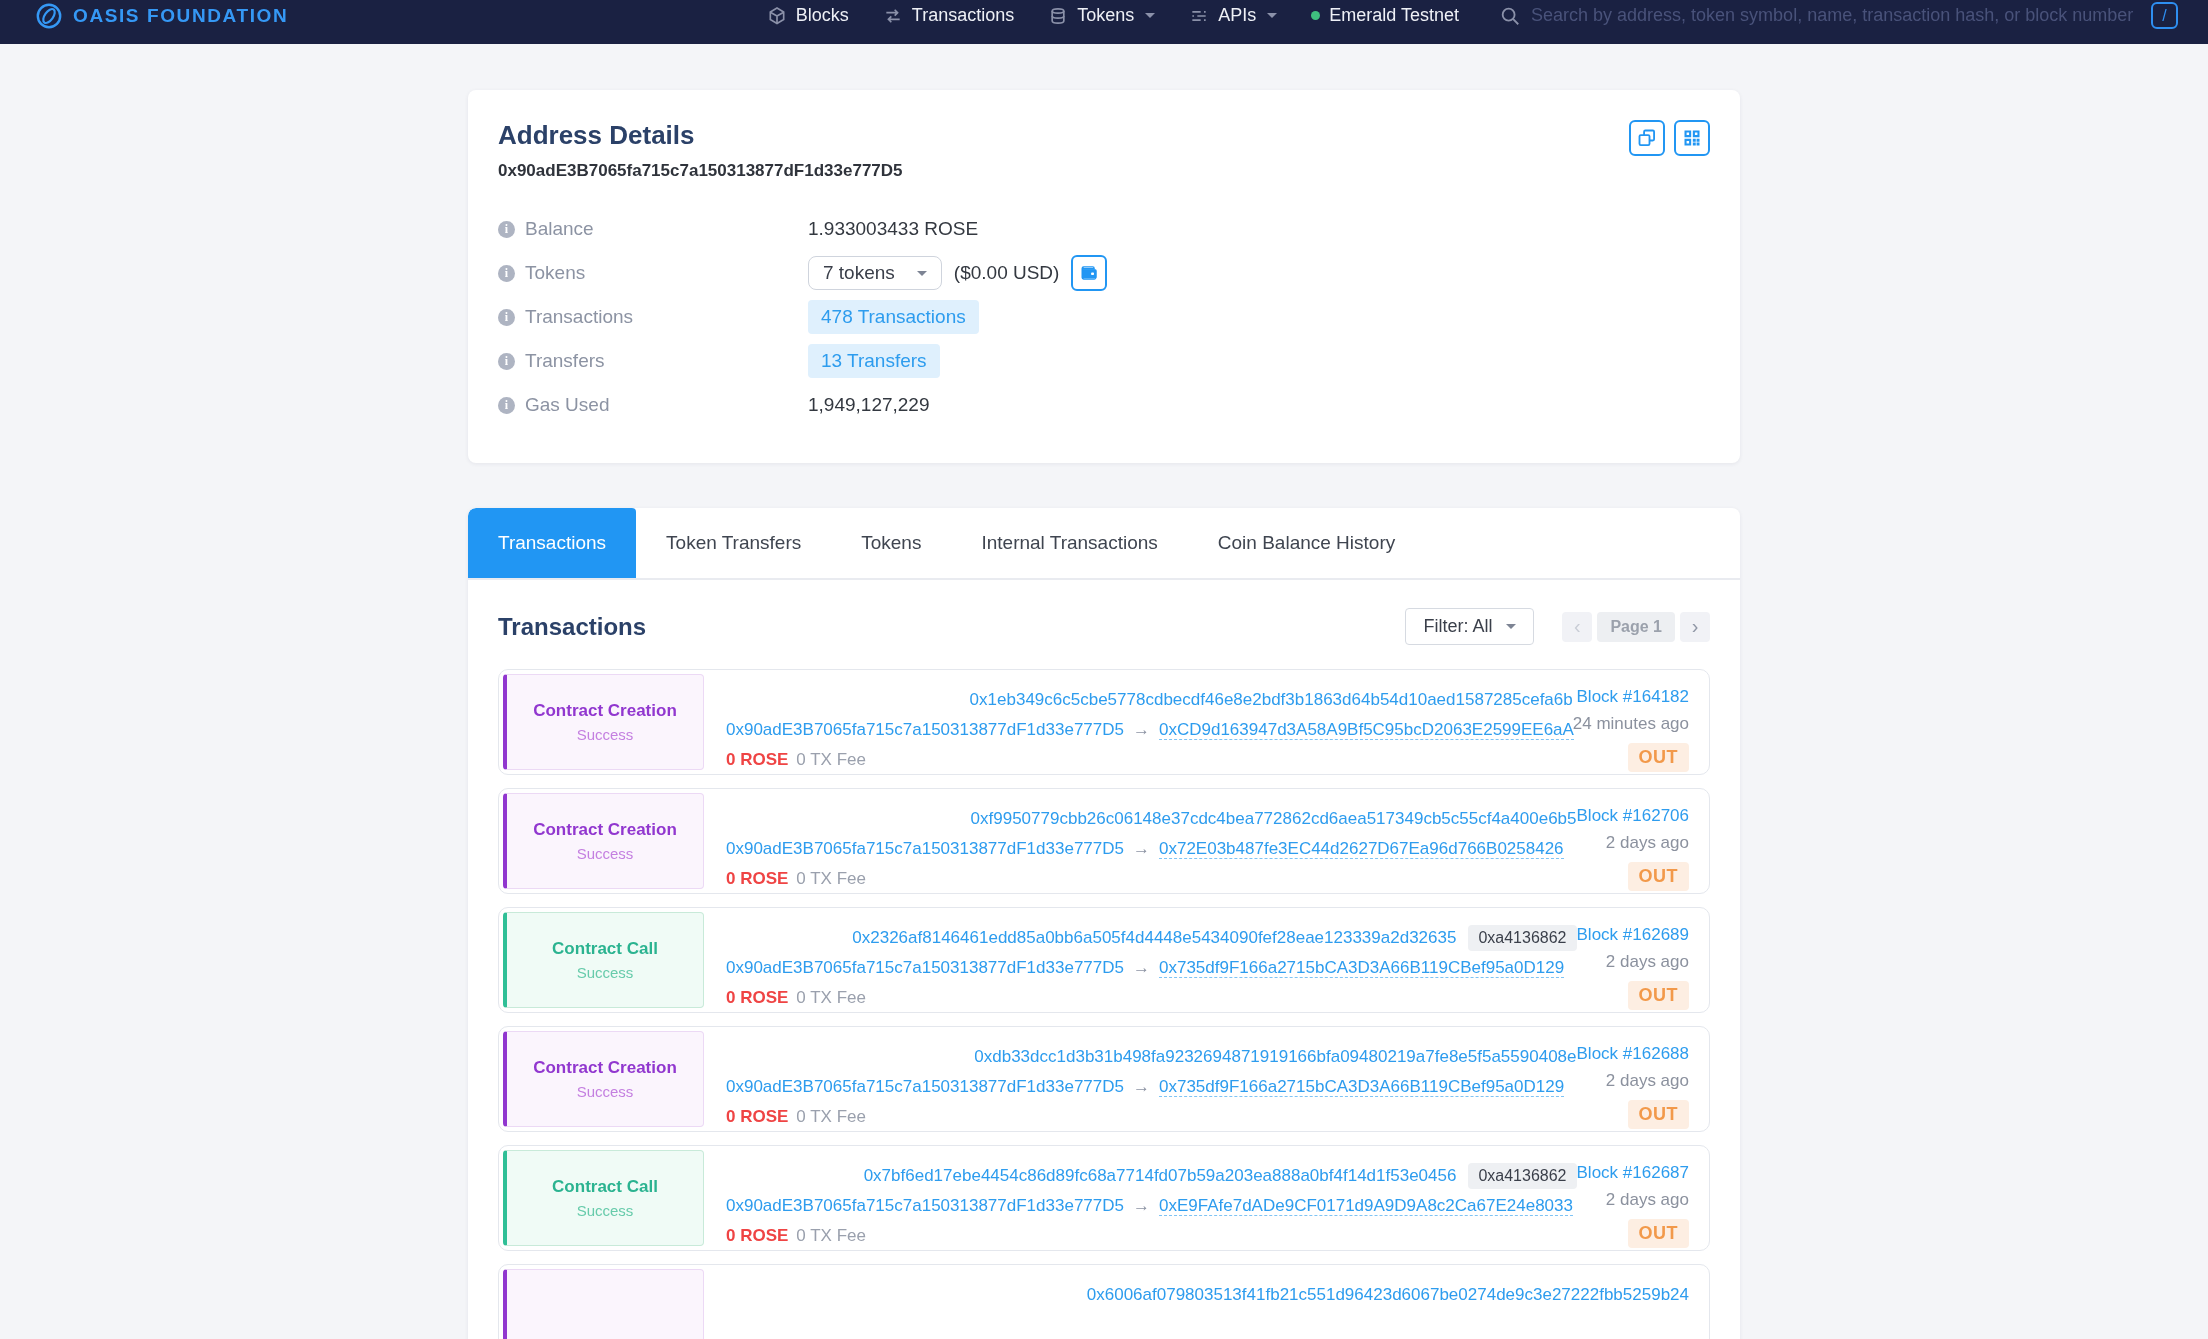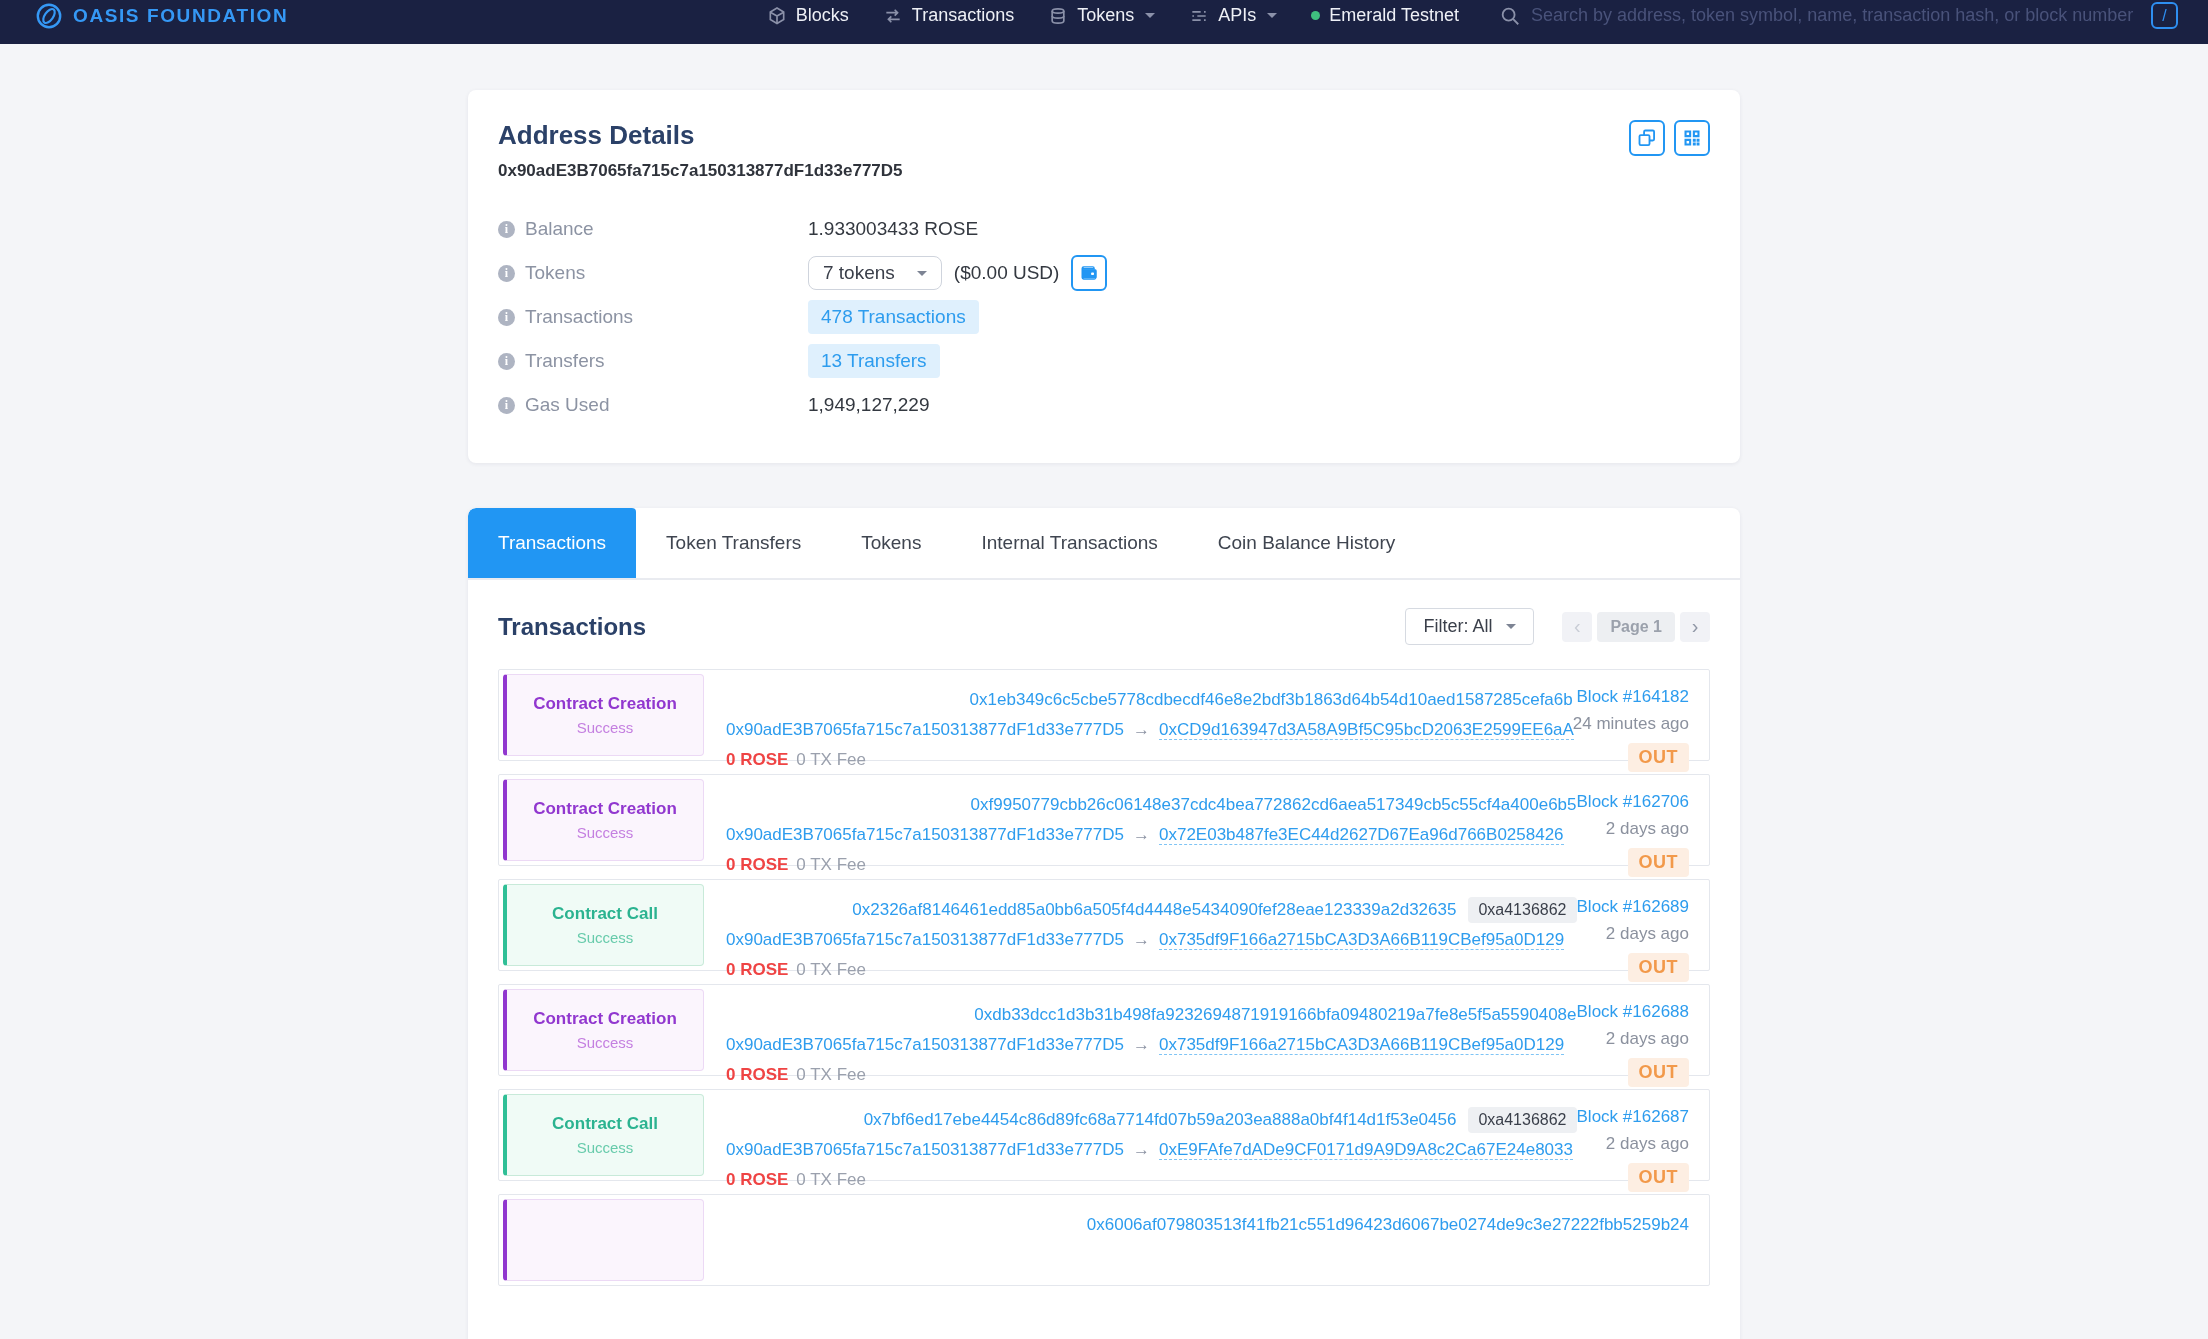--- a/index.html
+++ b/index.html
@@ -57,21 +57,21 @@
   .filter-btn { display:flex; align-items:center; gap:12px; border:1px solid #d6dae1; border-radius:4px; background:#fff; padding:7px 17px; font-size:18px; color:#3a3f4a; cursor:pointer; }
   .filter-btn .caret { border-top-color:#7d8494; }
   .pager { display:flex; align-items:center; gap:5px; }
   .page-btn { width:30px; height:30px; border-radius:4px; background:#f1f2f6; display:flex; align-items:center; justify-content:center; font-size:20px; cursor:pointer; border:none; font-family:"Liberation Sans",sans-serif; }
   .page-btn.prev { color:#c9cdd6; }
   .page-btn.next { color:#8f96a5; }
   .page-label { background:#edeff2; color:#9ba1ac; border-radius:4px; padding:6px 13px; font-size:16px; font-weight:700; }
 
   
   .tx-list { padding:0 30px 30px; display:flex; flex-direction:column; gap:13px; }
-  .tx-row { border:1px solid #e4e7ed; border-radius:2px; display:flex; align-items:stretch; height:92px; background:#fff; }
+  .tx-row { border:1px solid #e4e7ed; border-radius:10px; display:flex; align-items:stretch; height:106px; background:#fff; }
   .tx-type-box { width:201px; margin:4px; flex:none; border:1px solid transparent; border-left-width:4px; border-radius:4px; display:flex; flex-direction:column; align-items:center; justify-content:center; gap:5px; }
   .tx-type { font-size:17px; font-weight:700; }
   .tx-status { font-size:15px; }
   .tx-row[data-variant="creation"] .tx-type-box { background:#fbf5fd; border-color:#ecd9f5; border-left-color:#9137cf; }
   .tx-row[data-variant="creation"] .tx-type { color:#9137cf; }
   .tx-row[data-variant="creation"] .tx-status { color:#c47fe0; }
   .tx-row[data-variant="call"] .tx-type-box { background:#f0fbf6; border-color:#c8ead9; border-left-color:#2fbf96; }
   .tx-row[data-variant="call"] .tx-type { color:#2bb390; }
   .tx-row[data-variant="call"] .tx-status { color:#67cbab; }
   .tx-mid { padding:15px 0 0 18px; font-size:17px; line-height:30px; flex:1; min-width:0; }

